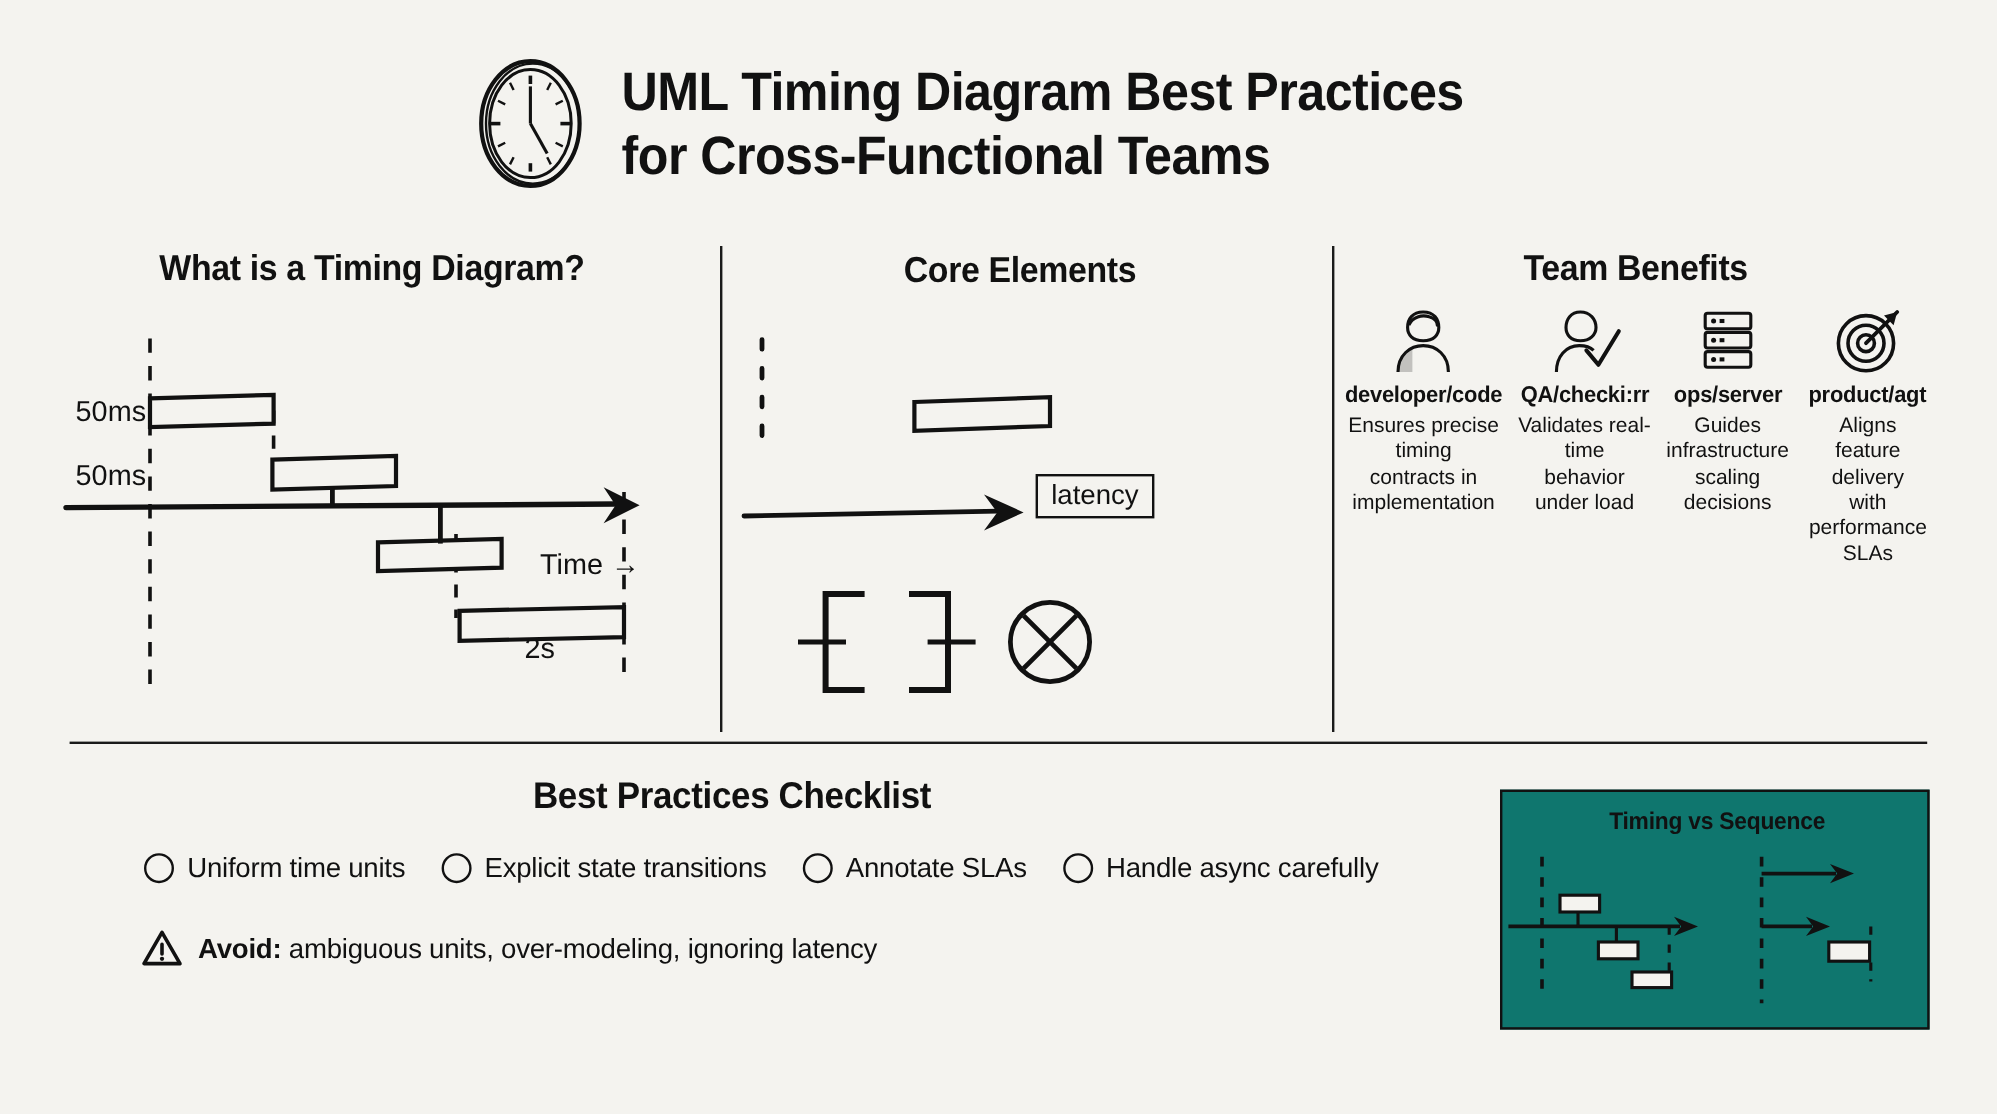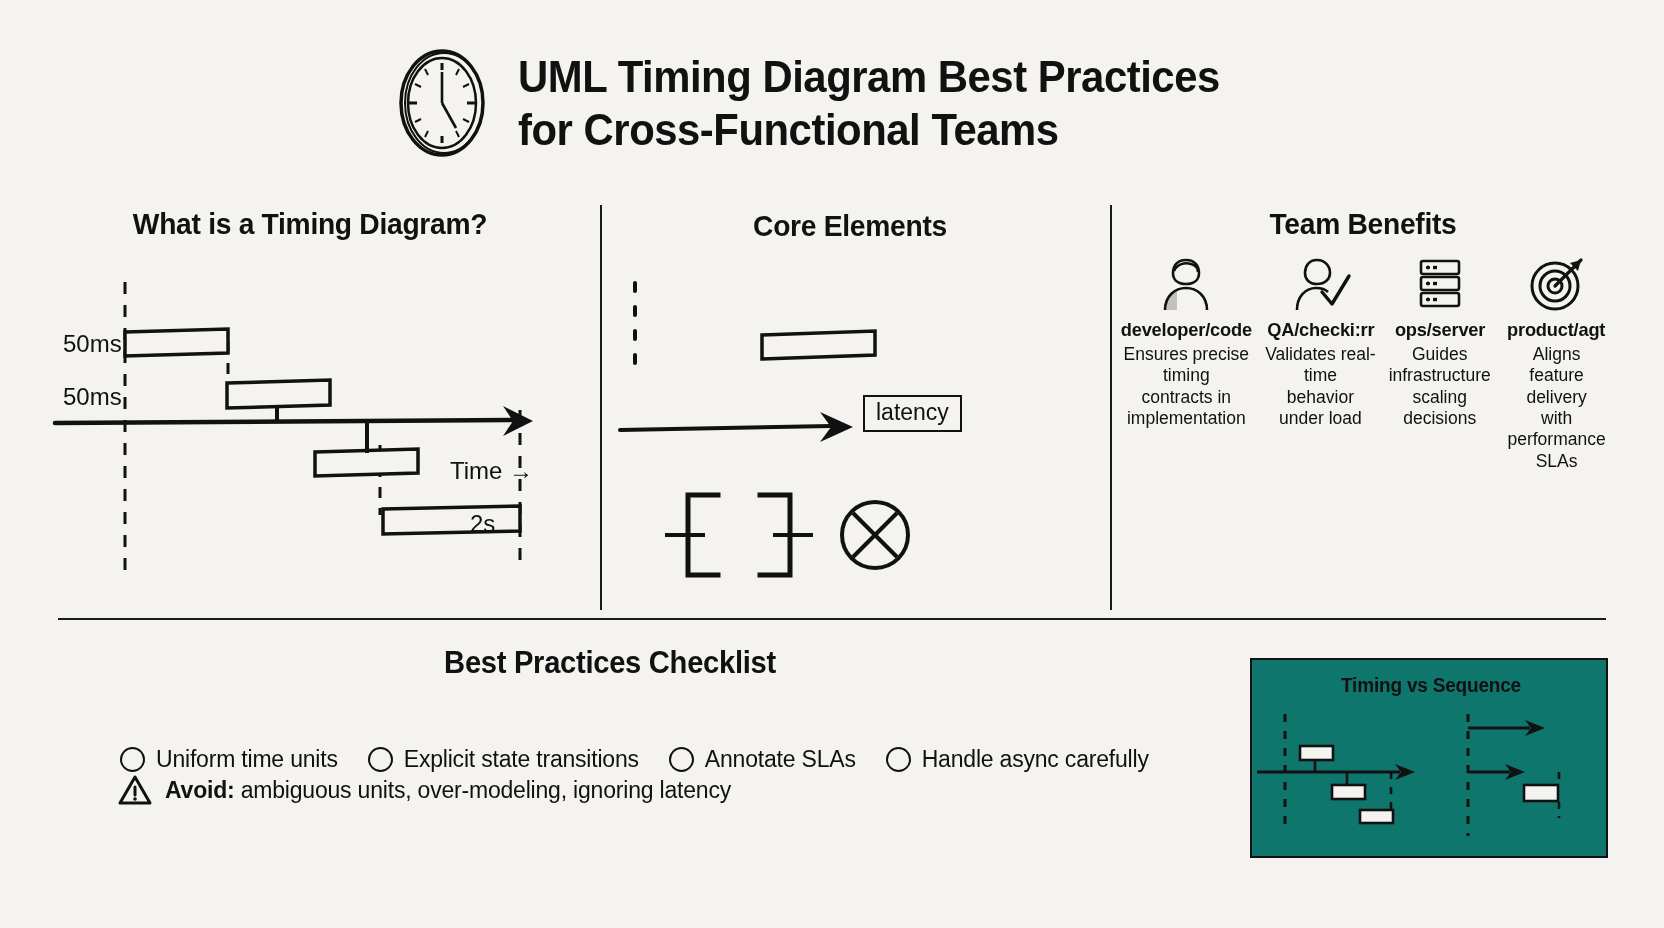--- a/index.html
+++ b/index.html
@@ -44,21 +44,21 @@
   #h-mid   { left:610px; top:209px; width:480px; }
   #h-right { left:1120px;top:207px; width:486px; }
 
   
   #left-diagram { position:absolute; left:55px; top:270px; width:520px; height:310px; }
   .tick-label {
     position:absolute; font-size:24px; font-weight:400; white-space:nowrap;
   }
   #lbl-50a { left:8px;  top:60px; }
   #lbl-50b { left:8px;  top:113px; }
-  #lbl-2s  { left:382px; top:240px;margin-left:33px; }
+  #lbl-2s  { left:382px; top:257px; }
   #lbl-time{ left:395px; top:187px; font-size:24px; }
 
   
   #mid-diagram { position:absolute; left:610px; top:265px; width:490px; height:330px; }
   #latency-box {
     position:absolute; left:253px; top:130px;
     border:2px solid #111; background:#f4f3ef;
     padding:4px 11px 6px; font-size:23px; line-height:1;
   }
 
@@ -78,21 +78,21 @@
     font-size:17.5px; line-height:1.22; margin-top:3px; max-width:225px;
   }
 
   
   #bottom-heading {
     position:absolute; left:60px; top:645px; width:1100px;
     text-align:center; font-weight:700; font-size:31px;
     letter-spacing:-0.3px; transform:scaleX(0.94);
   }
   #checklist {
-    position:absolute; left:120px; top:746px;
+    position:absolute; left:120px; top:710px;
     display:flex; align-items:center; gap:0;
   }
   .check-item { display:flex; align-items:center; gap:11px; margin-right:30px; }
   .check-circle {
     width:25px; height:25px; border:2.5px solid #111; border-radius:50%;
     flex:0 0 auto;
   }
   .check-text { font-size:23px; white-space:nowrap; letter-spacing:-0.2px; }
 
   #avoid-row {

